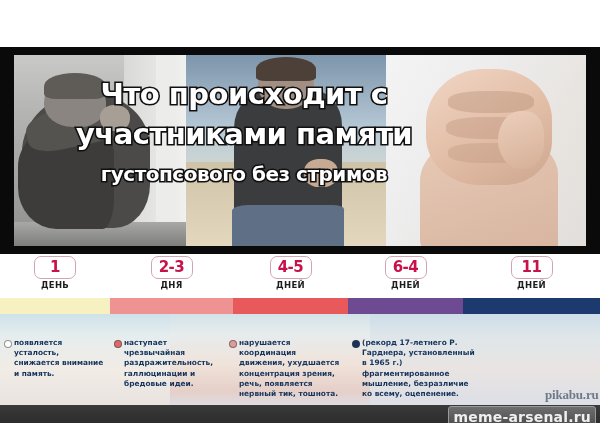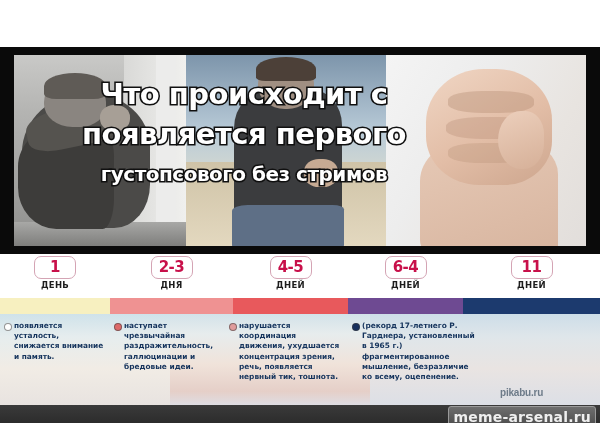--- a/index.html
+++ b/index.html
@@ -59,21 +59,21 @@
   .hdr-col{flex:0 0 auto;display:flex;flex-direction:column;align-items:center;justify-content:flex-start;padding-top:2px;}
   .badge{border:1.6px solid #d4a4b4;border-radius:7px;background:#ffffff;
     padding:0 7px;min-width:26px;height:21px;display:flex;align-items:center;justify-content:center;}
   .badge span{font-family:"DejaVu Sans",sans-serif;font-weight:bold;font-size:15px;color:#c8104a;line-height:1;letter-spacing:-0.5px;}
   .unit{margin-top:1px;font-family:"DejaVu Sans",sans-serif;font-weight:bold;font-size:8.5px;color:#1d1d1d;letter-spacing:0.3px;}
 
   .bar{display:flex;height:16px;}
   .bar-seg{height:100%;}
 
   .cols{display:flex;height:91px;}
-  .col{position:relative;height:100%;padding:7px 4px 0 4px;box-sizing:border-box;}
+  .col{position:relative;height:100%;padding:24px 4px 0 4px;box-sizing:border-box;}
   .col-body{display:flex;gap:2px;}
   .dot{flex:0 0 auto;width:8px;height:8px;border-radius:50%;margin-top:2px;border:1px solid rgba(60,60,60,.55);box-sizing:border-box;}
   .txt{font-family:"DejaVu Sans",sans-serif;font-size:7.4px;line-height:10.2px;color:#14335c;font-weight:bold;}
 
   
   .panel{position:absolute;left:0;top:60px;width:600px;height:91px;
     background:linear-gradient(180deg,#cfe0e8 0%,#e2eaec 18%,#efe7df 52%,#e2d3cd 78%,#dfe4ea 100%);}
   .panel-l{position:absolute;left:0;top:0;width:170px;height:100%;
     background:linear-gradient(180deg,#cfe2ea 0%,#e6edee 25%,#f1ece5 60%,#e8e3e0 100%);}
   .panel-c{position:absolute;left:170px;top:0;width:200px;height:100%;
@@ -81,22 +81,22 @@
   .panel-r{position:absolute;left:370px;top:0;width:230px;height:100%;
     background:linear-gradient(180deg,#cddde8 0%,#dfe6ea 25%,#e9e4e2 60%,#dcdfe6 100%);}
 
   
   .foot{position:absolute;left:0;top:405px;width:600px;height:18px;
     background:linear-gradient(180deg,#3a3a3a,#2c2c2c);}
   .wm{position:absolute;right:4px;top:406px;padding:1px 4px;border:1px solid #9a9a9a;border-radius:3px;
     background:linear-gradient(180deg,#6e6e6e,#4a4a4a);}
   .wm span{font-family:"DejaVu Sans",sans-serif;font-weight:bold;font-size:14px;color:#efefef;letter-spacing:0.2px;}
 
-  .pikabu{position:absolute;left:500px;top:387px;font-family:Liberation Sans, sans-serif;font-weight:bold;
-    font-size:10px;color:#5a6a7a;opacity:.85;letter-spacing:-0.2px;}
+  .pikabu{position:absolute;left:545px;top:387px;font-family:Liberation Serif, serif;font-weight:bold;
+    font-size:13px;color:#5a6a7a;opacity:.85;letter-spacing:-0.2px;}
   .topwhite{position:absolute;left:0;top:0;width:600px;height:47px;background:#ffffff;}
 </style>
 </head>
 <body>
 
 <div id="meme">
 
   <div class="topwhite"></div>
 
   <div class="banner">
@@ -131,21 +131,21 @@
           <div class="p3-k2"></div>
           <div class="p3-k3"></div>
         <div class="p3-thumb"></div>
       </div>
 
     </div>
   </div>
 
   <div class="title">
     <div class="title-line tl1">Что происходит с</div>
-    <div class="title-line tl2">появляется первого</div>
+    <div class="title-line tl2">участниками памяти</div>
     <div class="title-line tl3">густопсового без стримов</div>
   </div>
 
   <div class="info">
 
     <div class="panel">
       <div class="panel-l"></div>
         <div class="panel-c"></div>
         <div class="panel-r"></div>
     </div>

